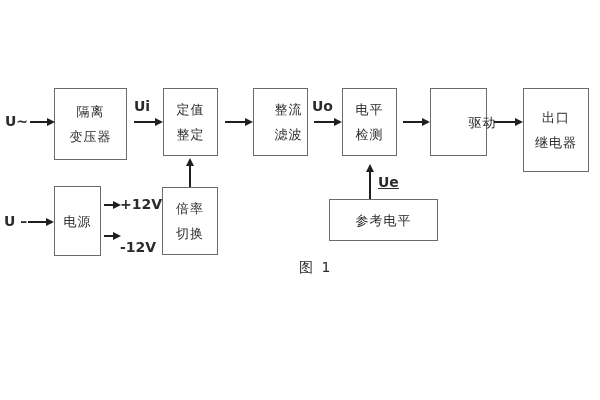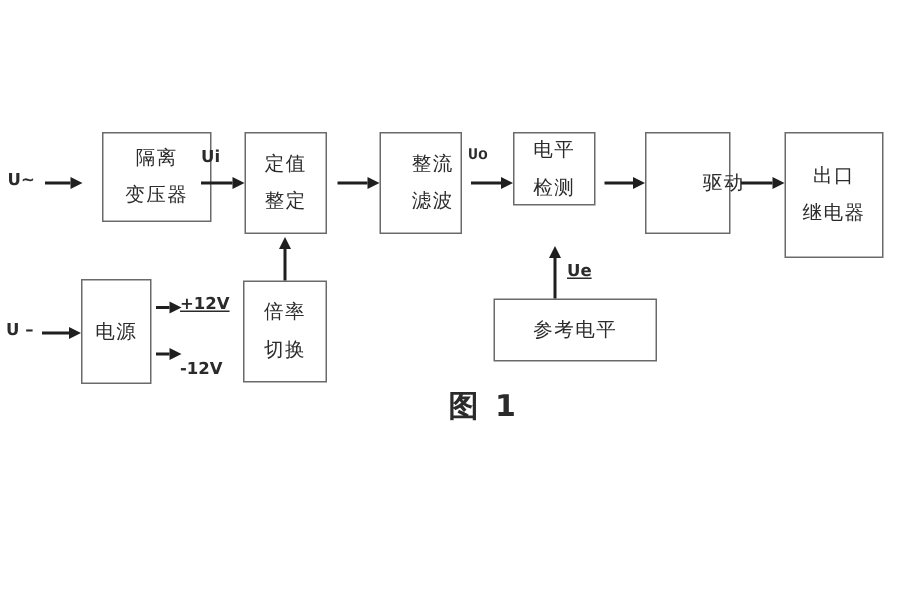--- a/index.html
+++ b/index.html
@@ -27,32 +27,31 @@
     gap: 12px;
     color: #2b2b2b;
     font-size: 13px;
     line-height: 1;
     letter-spacing: 1px;
     white-space: nowrap;
   }
   .sig {
     position: absolute;
     color: #2b2b2b;
-    font-size: 11px;
+    font-size: 14px;
     font-weight: 600;
     line-height: 1;
     white-space: nowrap;
   }
   .caption {
     position: absolute;
     color: #2b2b2b;
-    font-size: 20px;
+    font-size: 14px;
     line-height: 1;
     letter-spacing: 2px;
-    font-weight: bold;
   }
   .harrow {
     position: absolute;
     height: 2px;
     background: #1f1f1f;
   }
   .harrow::after {
     content: "";
     position: absolute;
     right: -8px;
@@ -76,33 +75,33 @@
     border-bottom: 8px solid #1f1f1f;
     border-left: 4px solid transparent;
     border-right: 4px solid transparent;
   }
 </style>
 </head>
 <body>
 
 <div class="canvas">
 
-  <div class="box" style="left:68px;  top:88px; width:73px; height:60px;justify-content:center;">
+  <div class="box" style="left:54px;  top:88px; width:73px; height:72px;justify-content:center;">
     <span>隔离</span>
     <span>变压器</span>
   </div>
   <div class="box" style="left:163px; top:88px; width:55px; height:68px;">
     <span>定值</span>
     <span>整定</span>
   </div>
   <div class="box" style="left:253px; top:88px; width:55px; height:68px;padding-left:16px;">
     <span>整流</span>
     <span>滤波</span>
   </div>
-  <div class="box" style="left:342px; top:88px; width:55px; height:49px;">
+  <div class="box" style="left:342px; top:88px; width:55px; height:68px;">
     <span>电平</span>
     <span>检测</span>
   </div>
   <div class="box" style="left:430px; top:88px; width:57px; height:68px;padding-left:48px;">
     <span>驱动</span>
   </div>
   <div class="box" style="left:523px; top:88px; width:66px; height:84px;">
     <span>出口</span>
     <span>继电器</span>
   </div>
@@ -127,21 +126,21 @@
 
   <div class="harrow" style="left:28px;  top:221px; width:18px;"></div>
   <div class="harrow" style="left:104px; top:204px; width:9px;"></div>
   <div class="harrow" style="left:104px; top:235px; width:9px;"></div>
 
   <div class="varrow" style="left:189px; top:166px; height:21px;"></div>
   <div class="varrow" style="left:369px; top:172px; height:27px;"></div>
 
   <span class="sig" style="left:5px;   top:114px;">U~</span>
   <span class="sig" style="left:134px; top:99px;">Ui</span>
-  <span class="sig" style="left:312px; top:99px;font-family:Liberation Mono, monospace;">Uo</span>
+  <span class="sig" style="left:312px; top:99px;">Uo</span>
   <span class="sig" style="left:4px;   top:214px;">U –</span>
-  <span class="sig" style="left:120px; top:197px;text-decoration:underline;">+12V</span>
+  <span class="sig" style="left:120px; top:197px;">+12V</span>
   <span class="sig" style="left:120px; top:240px;">-12V</span>
   <span class="sig" style="left:378px; top:175px;text-decoration:underline;">Ue</span>
 
   <span class="caption" style="left:299px; top:260px;">图 1</span>
 
 </div>
 
 </body></html>

